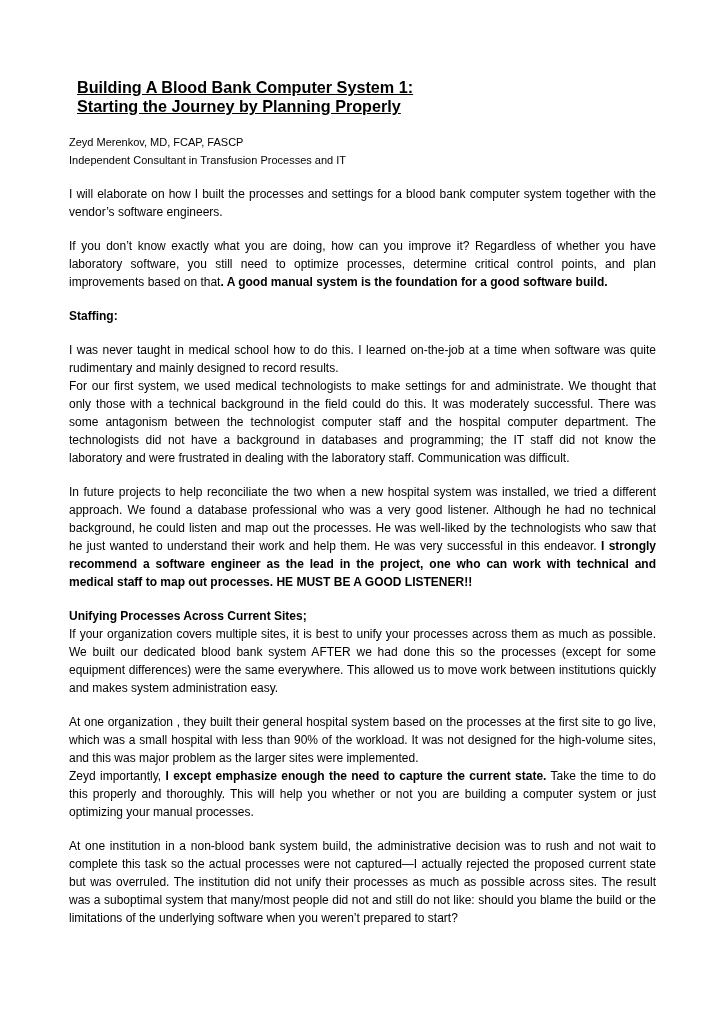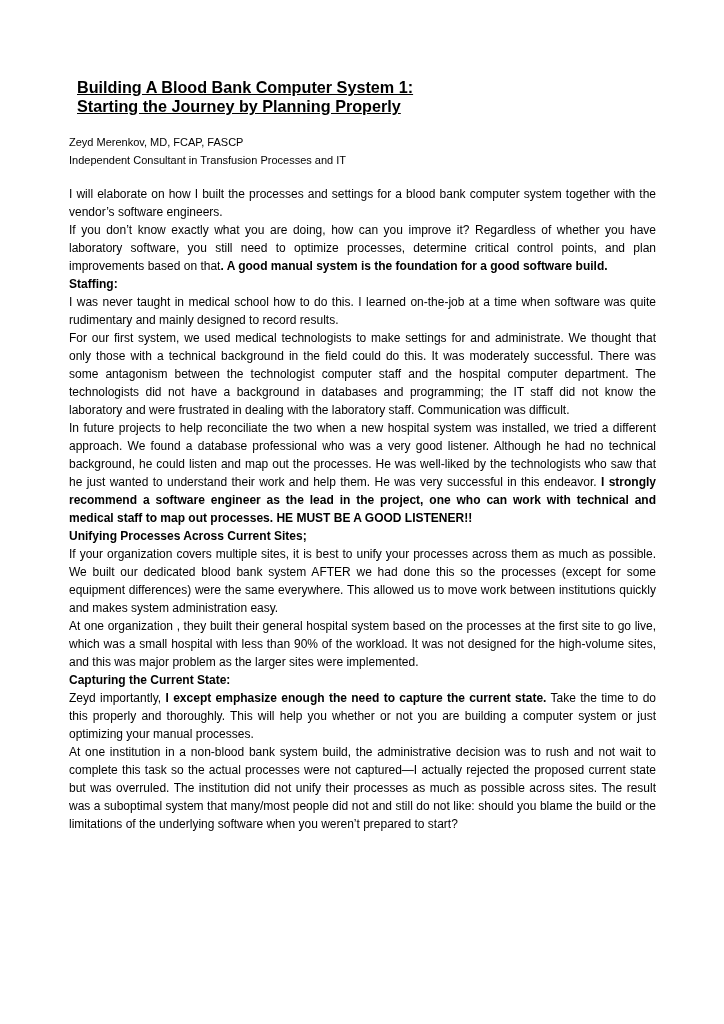--- a/index.html
+++ b/index.html
@@ -13,21 +13,21 @@
   .title {
     font-size: 16.2px; font-weight: bold; line-height: 19px; margin: 8px; text-decoration: underline;
   }
   .author {
     font-size: 11px; font-weight: normal; line-height: 18px; margin: 17px 0 0 0;
   }
   p {
     font-size: 12px; line-height: 18px; margin: 0; text-align: justify;
     text-align-last: left;
   }
-  .gap { margin-top: 0; }
+  .gap { margin-top: 16px; }
   .heading { font-weight: bold; }
   b { font-weight: bold; }
 </style>
 </head>
 <body>
 
 <div class="page">
   <h1 class="title">
     <span>Building A Blood Bank Computer System 1:</span><br>
     <span>Starting the Journey by Planning Properly</span>
@@ -47,17 +47,16 @@
   <p class="gap">I was never taught in medical school how to do this.  I learned on-the-job at a time when software was quite rudimentary and mainly designed to record results.</p>
   <p>For our first system, we used medical technologists to make settings for and administrate.  We thought that only those with a technical background in the field could do this.  It was moderately successful.  There was some antagonism between the technologist computer staff and the hospital computer department.  The technologists did not have a background in databases and programming; the IT staff did not know the laboratory and were frustrated in dealing with the laboratory staff. Communication was difficult.</p>
 
   <p class="gap"><span>In future projects to help reconciliate the two when a new hospital system was installed, we tried a different approach.  We found a database professional who was a very good listener.  Although he had no technical background, he could listen and map out the processes.  He was well-liked by the technologists who saw that he just wanted to understand their work and help them.  He was very successful in this endeavor.  </span><b>I strongly recommend a software engineer as the lead in the project, one who can work with technical and medical staff to map out processes.  HE MUST BE A GOOD LISTENER!!</b></p>
 
   <p class="gap heading">Unifying Processes Across Current Sites;</p>
   <p>If your organization covers multiple sites, it is best to unify your processes across them as much as possible.  We built our dedicated blood bank system AFTER we had done this so the processes (except for some equipment differences) were the same everywhere.   This allowed us to move work between institutions quickly and makes system administration easy.</p>
 
   <p class="gap">At one organization , they built their general hospital system based on the processes at the first site to go live, which was a small hospital with less than 90% of the workload.  It was not designed for the high-volume sites, and this was major problem as the larger sites were implemented.</p>
 
-  <p class="gap heading">Capturing the Current State:</p>
   <p><span>Zeyd importantly, </span><b>I except emphasize enough the need to capture the current state.</b><span>  Take the time to do this properly and thoroughly.  This will help you whether or not you are building a computer system or just optimizing your manual processes.</span></p>
 
   <p class="gap">At one institution in a non-blood bank system build, the administrative decision was to rush and not wait to complete this task so the actual processes were not captured—I actually rejected the proposed current state but was overruled.  The institution did not unify their processes as much as possible across sites.  The result was a suboptimal system that many/most people did not and still do not like:  should you blame the build or the limitations of the underlying software when you weren’t prepared to start?</p>
 </div>
 
 </body></html>

